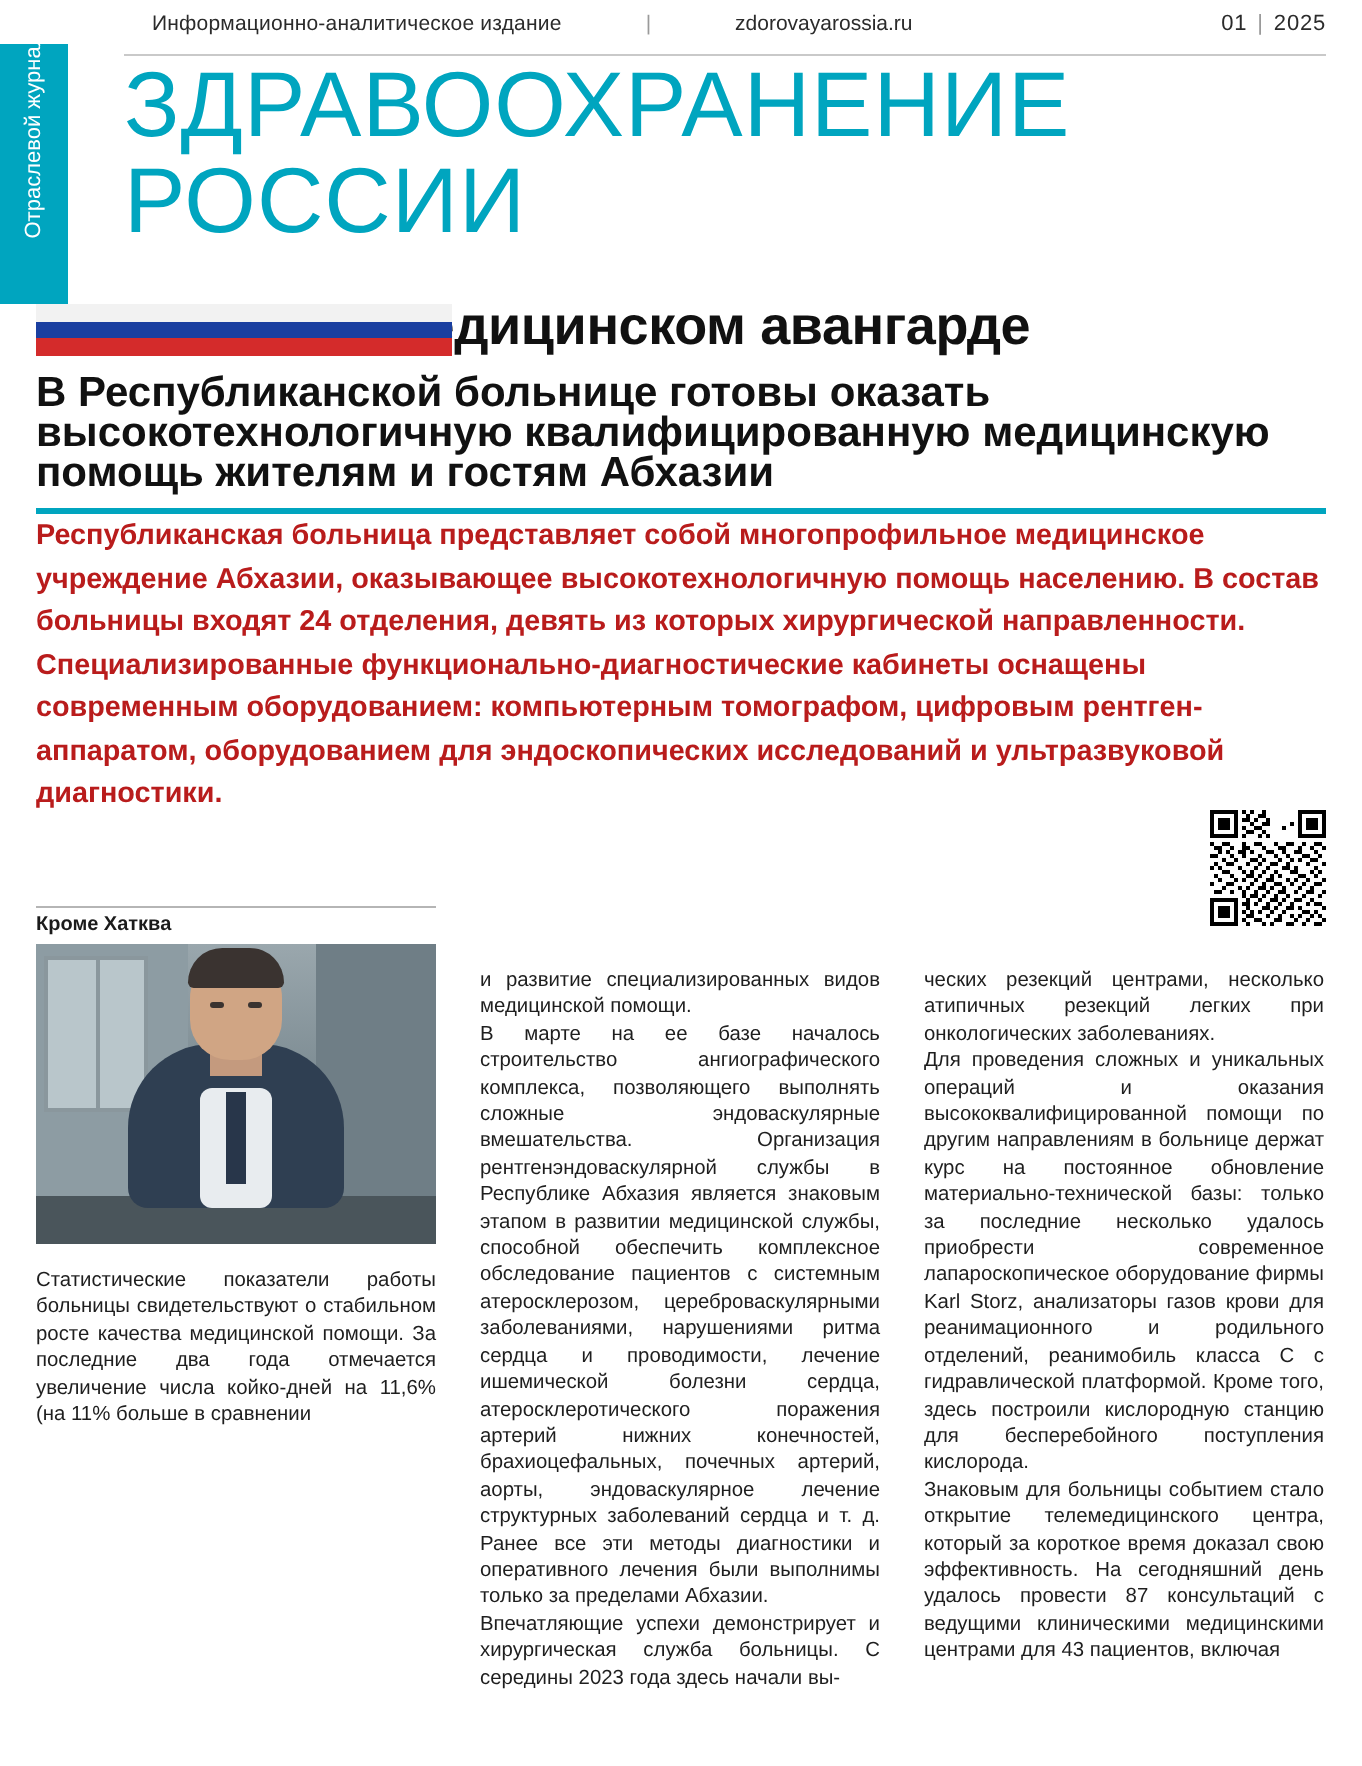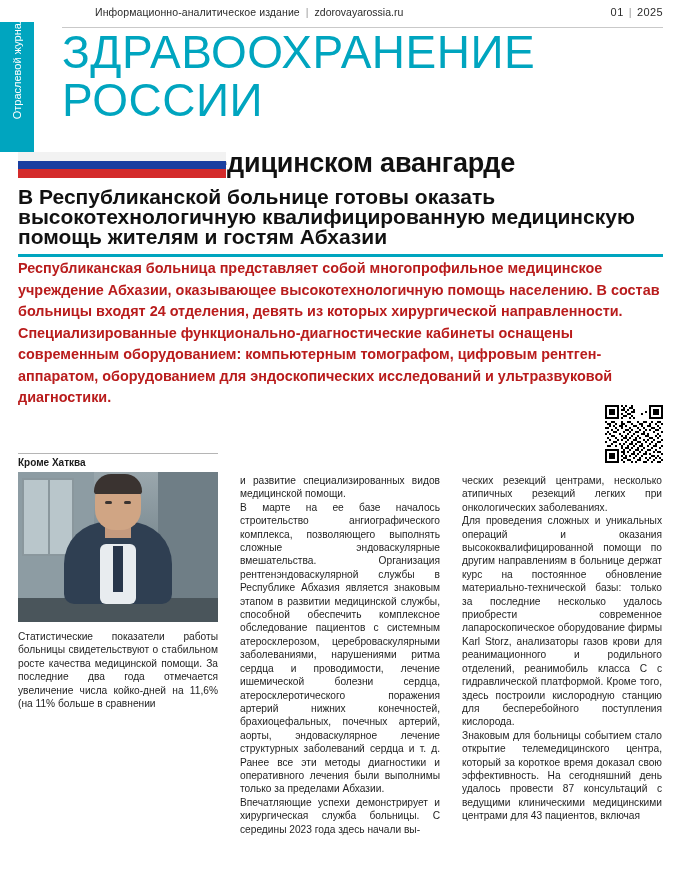--- a/index.html
+++ b/index.html
@@ -14,23 +14,24 @@
     position: relative;
   }
 
   
   .top-header {
     position: absolute;
     top: 0; left: 0; right: 0;
     height: 24px;
     display: flex;
     align-items: center;
-    padding: 0 18px 0 95px;
+    padding: 0 18px 0 76px;
     font-size: 10.5px;
     color: #2b2b2b;
+    gap: 36px;
   }
   .top-header .edition { letter-spacing: 0.1px; }
   .top-header .sep { margin: 0 6px; color: #9a9a9a; }
   .top-header .site { }
   .top-header .spacer { flex: 1; }
   .top-header .issue { font-size: 11px; letter-spacing: 0.4px; }
   .top-header .issue .slash { color: #9a9a9a; margin: 0 5px; }
 
   .header-rule {
     position: absolute;
@@ -200,21 +201,21 @@
   .photo .desk { position:absolute; left:0; bottom:0; width:100%; height:24px; background:#4a555b; }
   .photo .body { position:absolute; left:50%; bottom:18px; transform:translateX(-50%); width:108px; height:82px; background:#2f3f52; border-radius:42px 42px 10px 10px; }
   .photo .shirt { position:absolute; left:50%; bottom:18px; transform:translateX(-50%); width:36px; height:60px; background:#e8ecef; border-radius:6px; }
   .photo .tie { position:absolute; left:50%; bottom:30px; transform:translateX(-50%); width:10px; height:46px; background:#28364a; }
   .photo .neck { position:absolute; left:50%; bottom:84px; transform:translateX(-50%); width:26px; height:22px; background:#c49a7e; }
   .photo .head { position:absolute; left:50%; bottom:92px; transform:translateX(-50%); width:46px; height:54px; background:#d0a584; border-radius:23px 23px 20px 20px; }
   .photo .hair { position:absolute; left:50%; bottom:128px; transform:translateX(-50%); width:48px; height:20px; background:#3a3330; border-radius:24px 24px 4px 4px; }
   .photo .eyeL { position:absolute; left:50%; bottom:118px; margin-left:-13px; width:7px; height:3px; background:#3a3330; border-radius:2px; }
   .photo .eyeR { position:absolute; left:50%; bottom:118px; margin-left:6px; width:7px; height:3px; background:#3a3330; border-radius:2px; }
 
-  .col p { margin: 2px 0 0 0; }
+  .col p { margin: 12px 0 0 0; }
   .col p + p { margin-top: 0; }
 </style>
 </head>
 <body>
 
 <div class="top-header">
   <span class="edition">Информационно-аналитическое издание</span>
   <span class="sep">|</span>
   <span class="site">zdorovayarossia.ru</span>
   <span class="spacer"></span>

